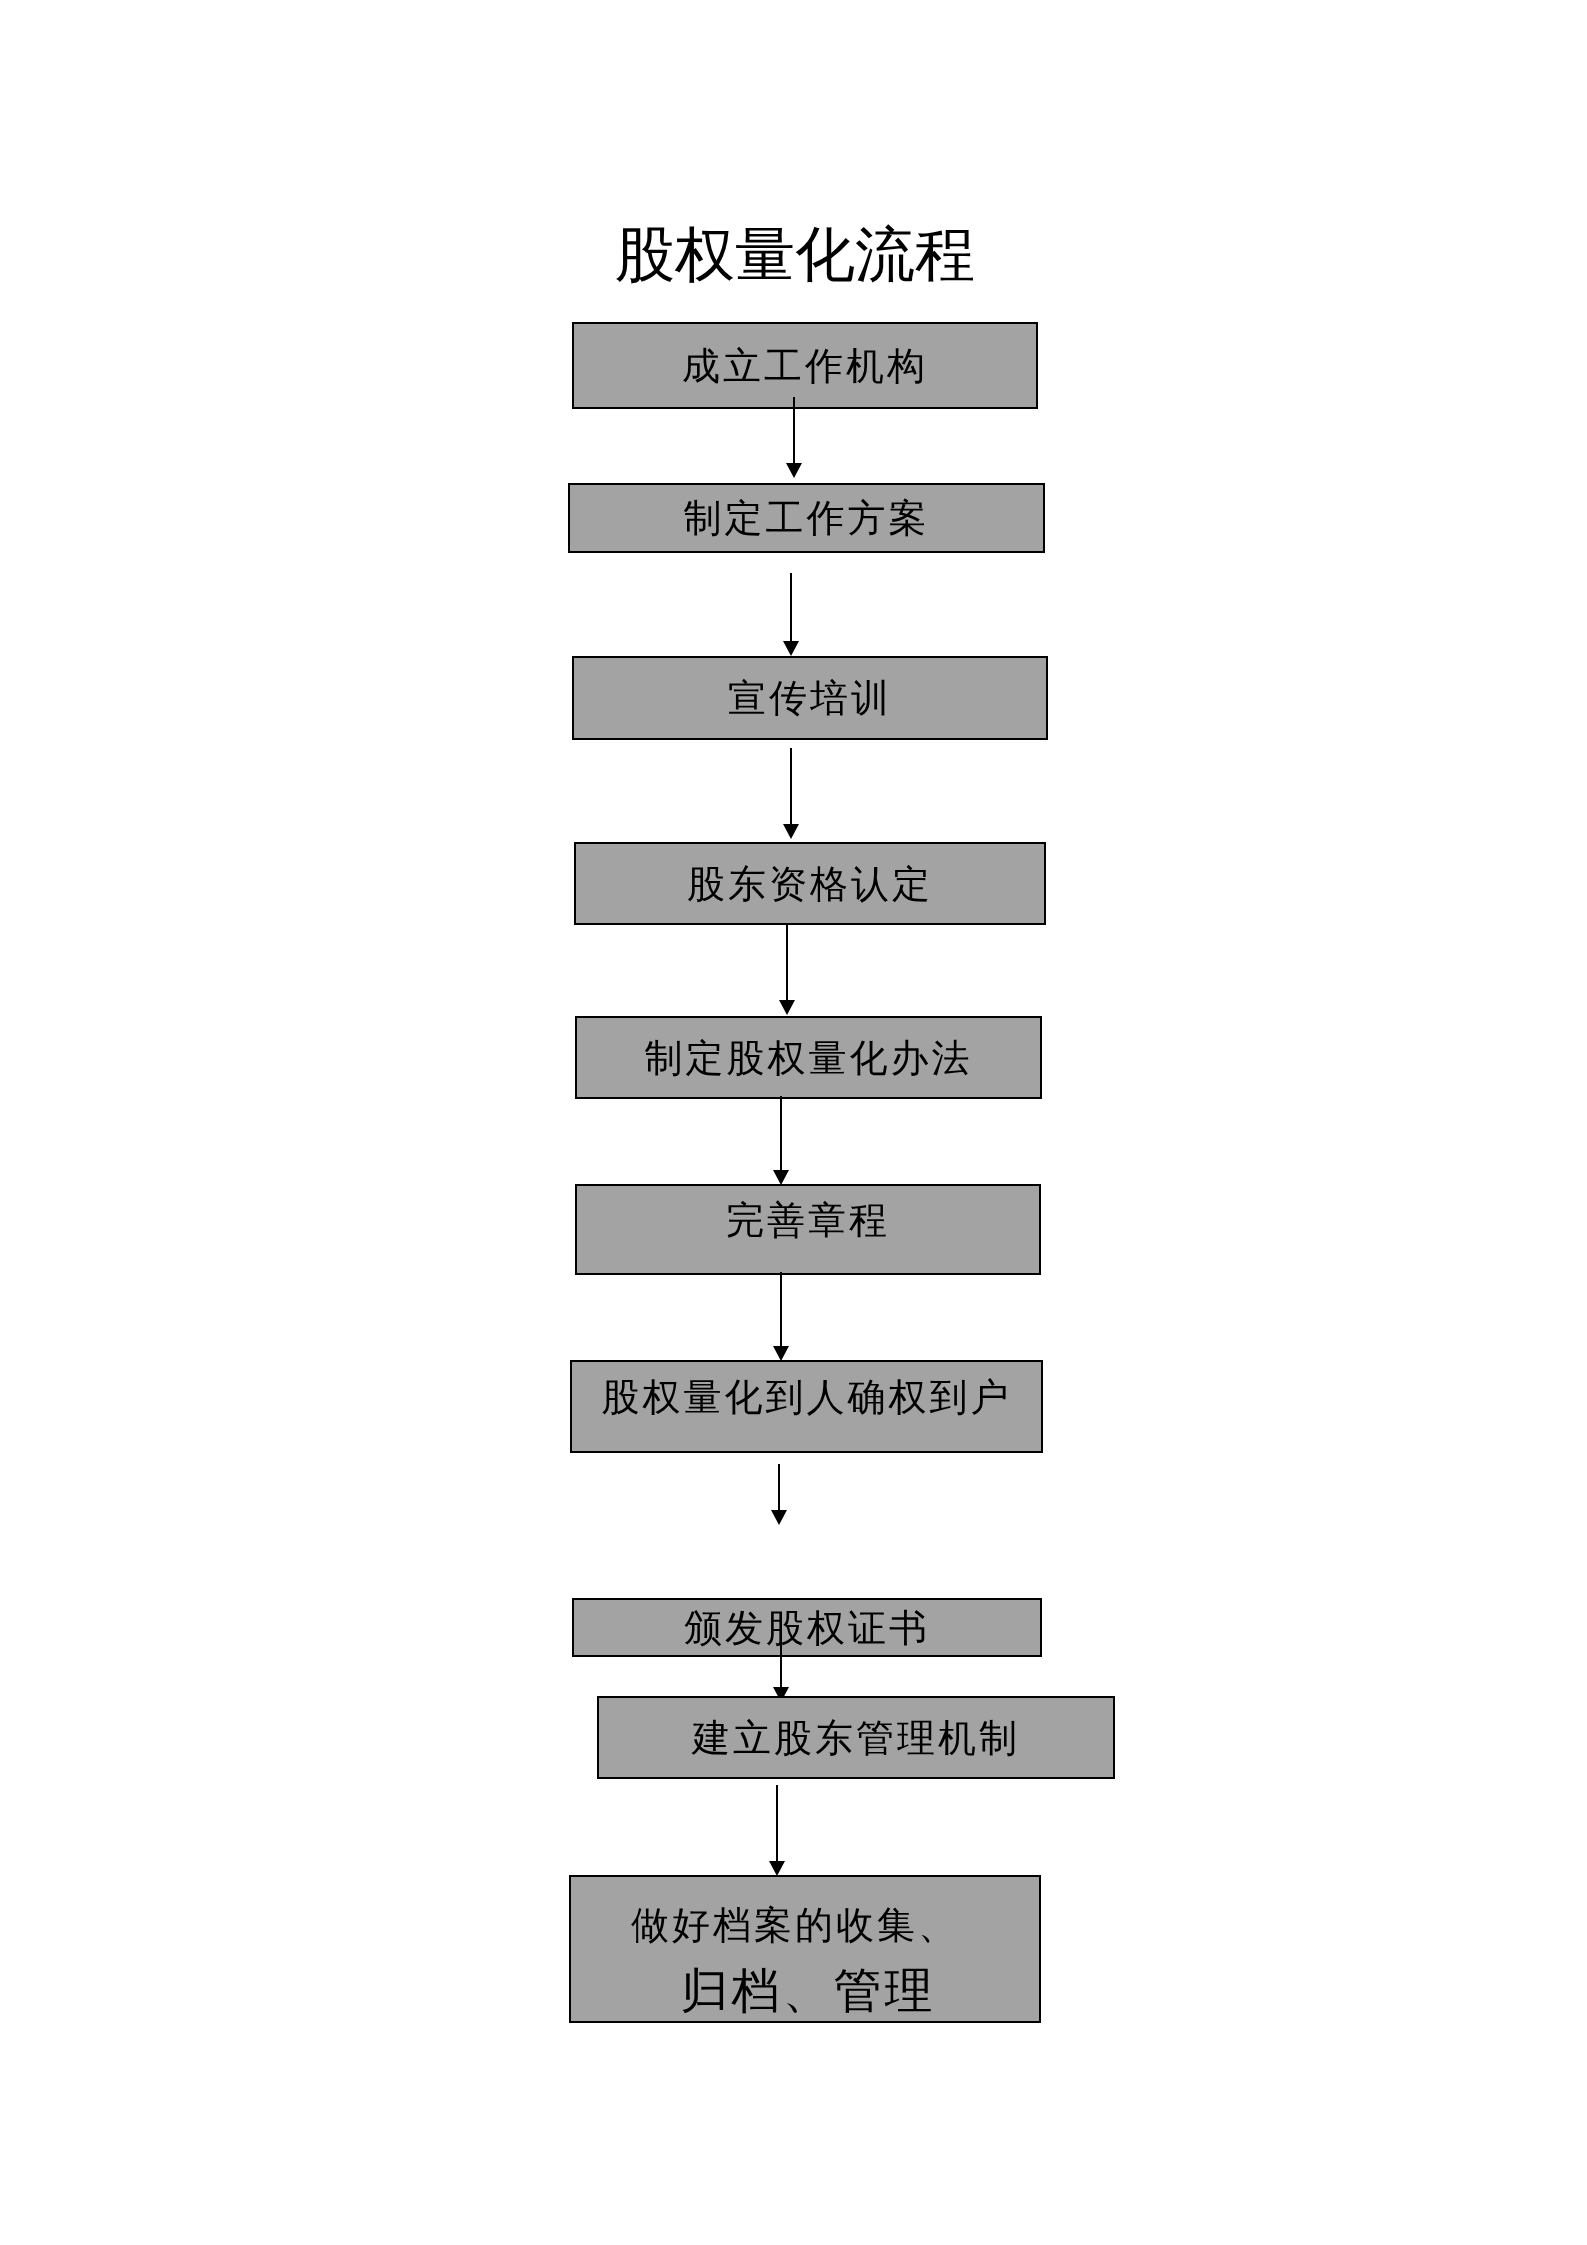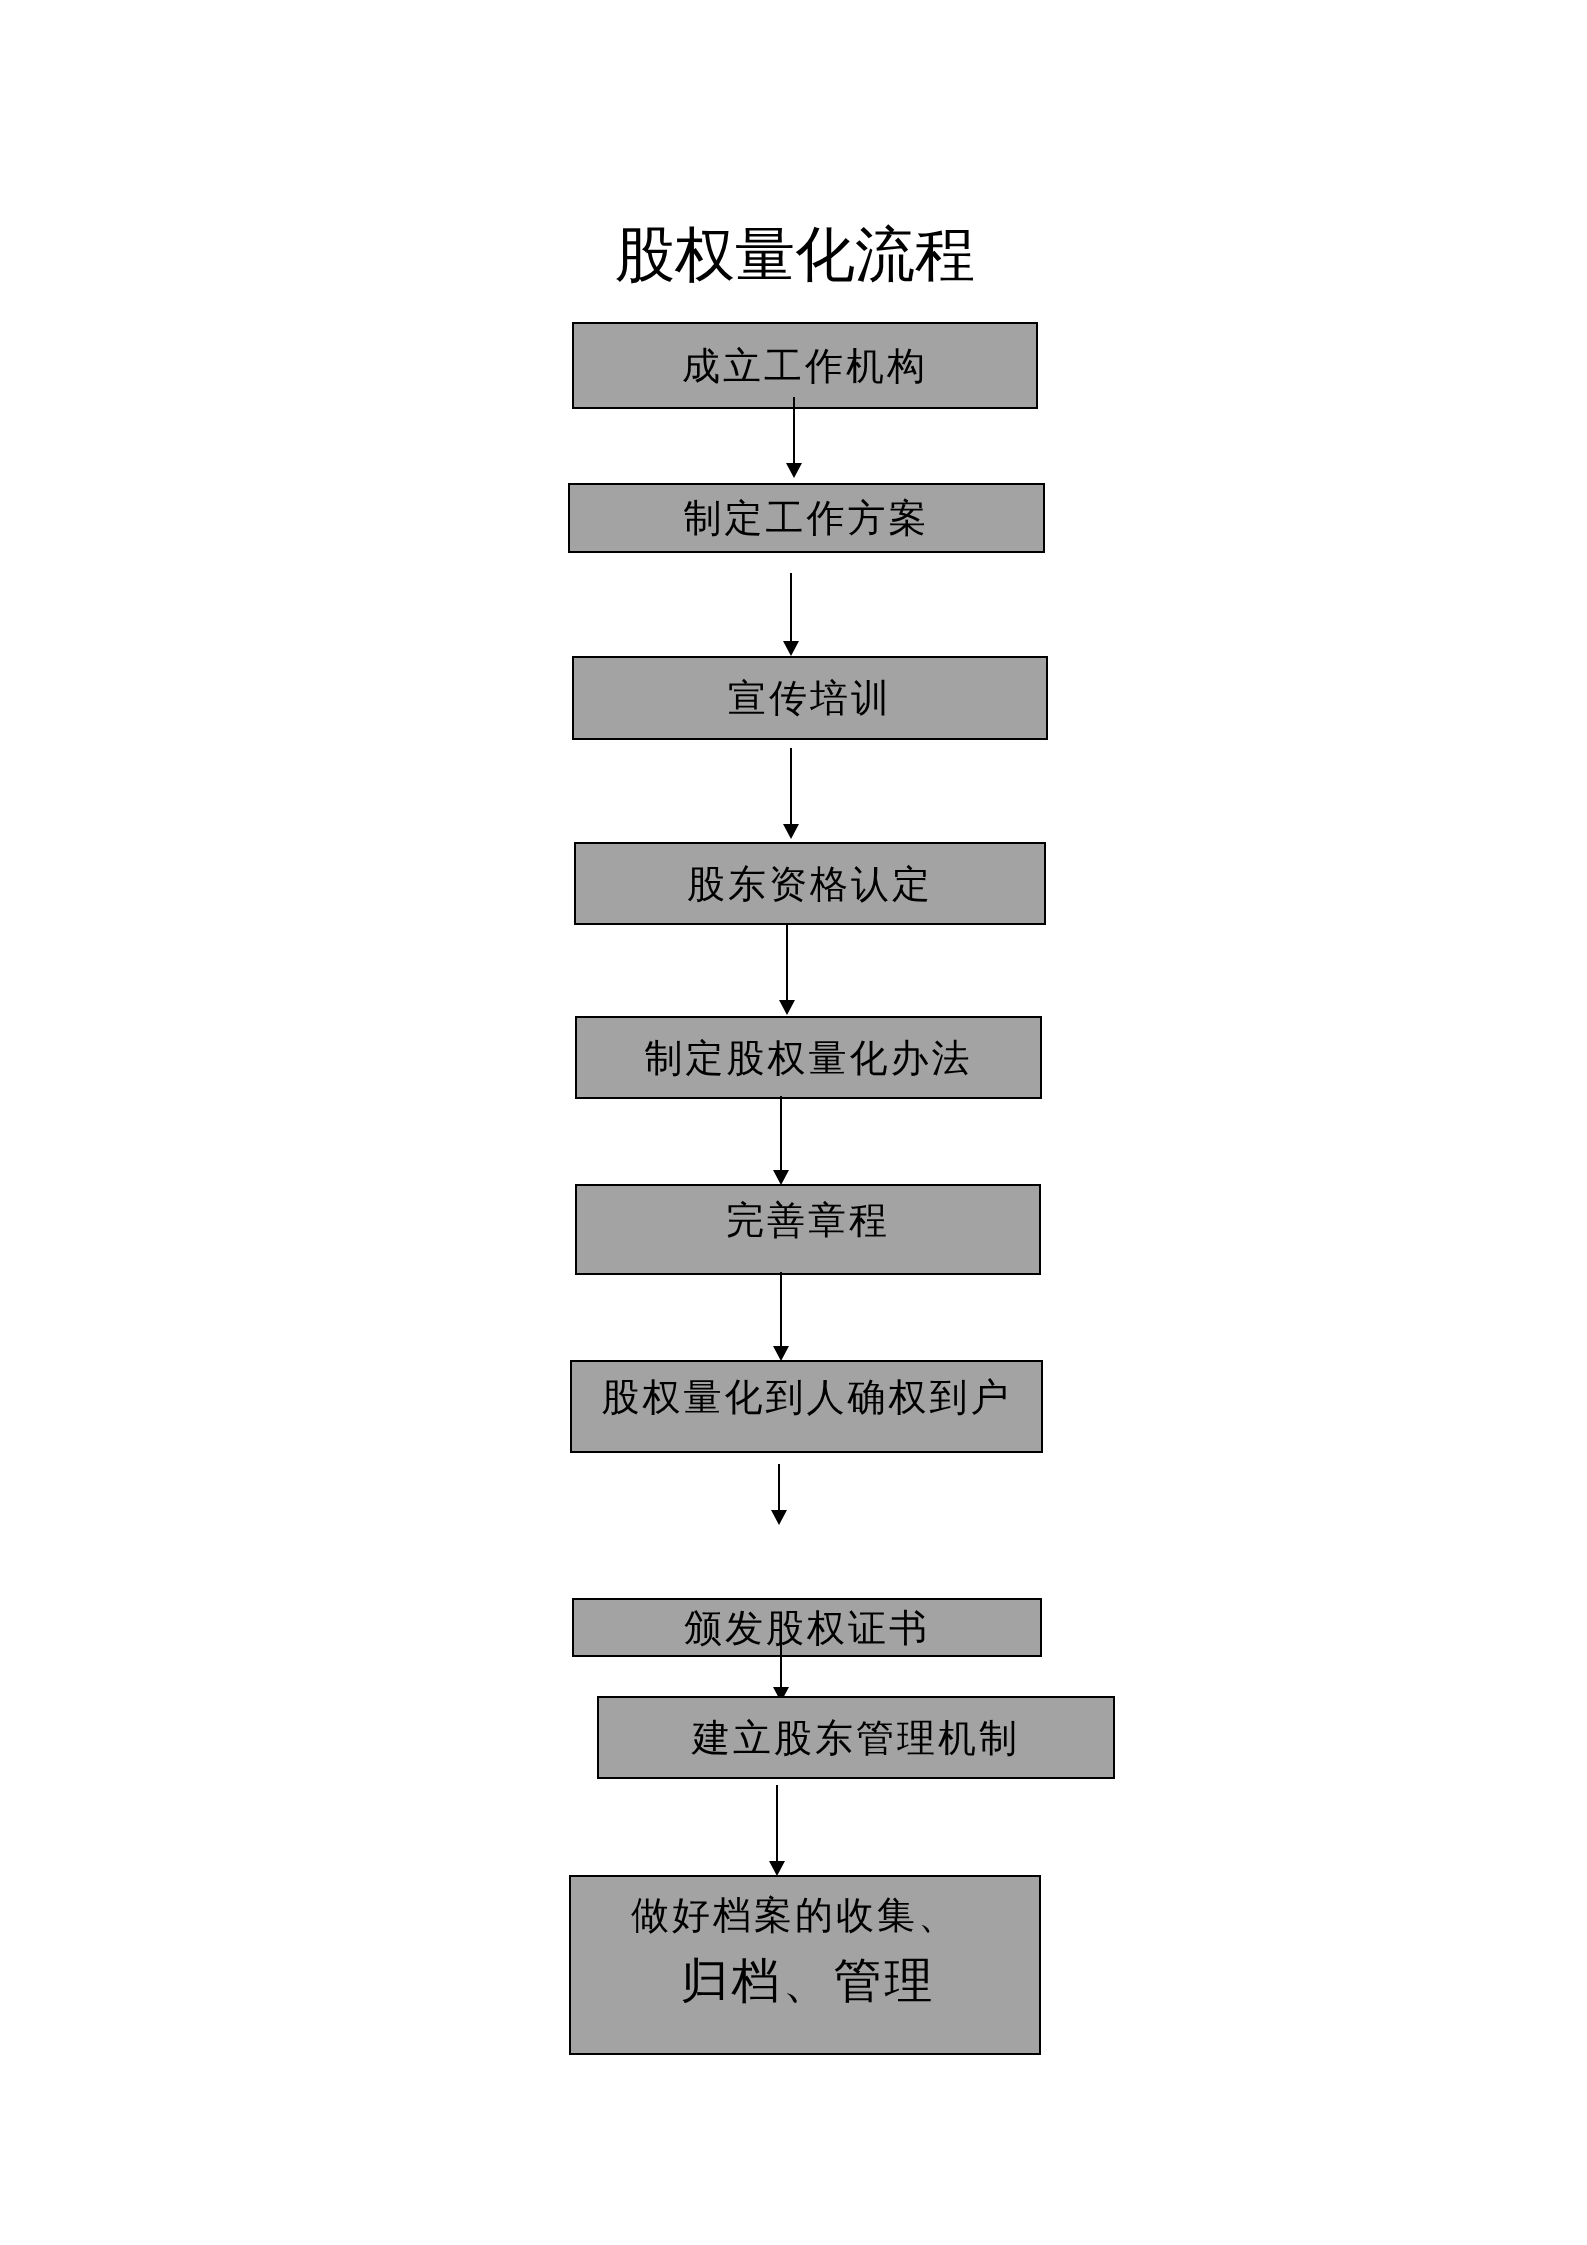--- a/index.html
+++ b/index.html
@@ -89,16 +89,16 @@
 </div>
 
 <div class="box" style="left:572px; top:1696px; width:518px; height:83px;margin-left:25px;">
   <span class="label">建立股东管理机制</span>
 </div>
 <div class="arrow" style="left:777px; top:1785px;">
   <div class="shaft" style="height:80px;"></div>
     <div class="head" style="top:76px;"></div>
 </div>
 
-<div class="box multi" style="left:569px; top:1875px; width:472px; height:180px;">
+<div class="box multi" style="left:569px; top:1875px; width:472px; height:148px;justify-content:center;">
   <span class="line1" style="margin-left:-20px;">做好档案的收集、</span>
   <span class="line2" style="margin-left:6px;">归档、管理</span>
 </div>
 
 </body></html>

